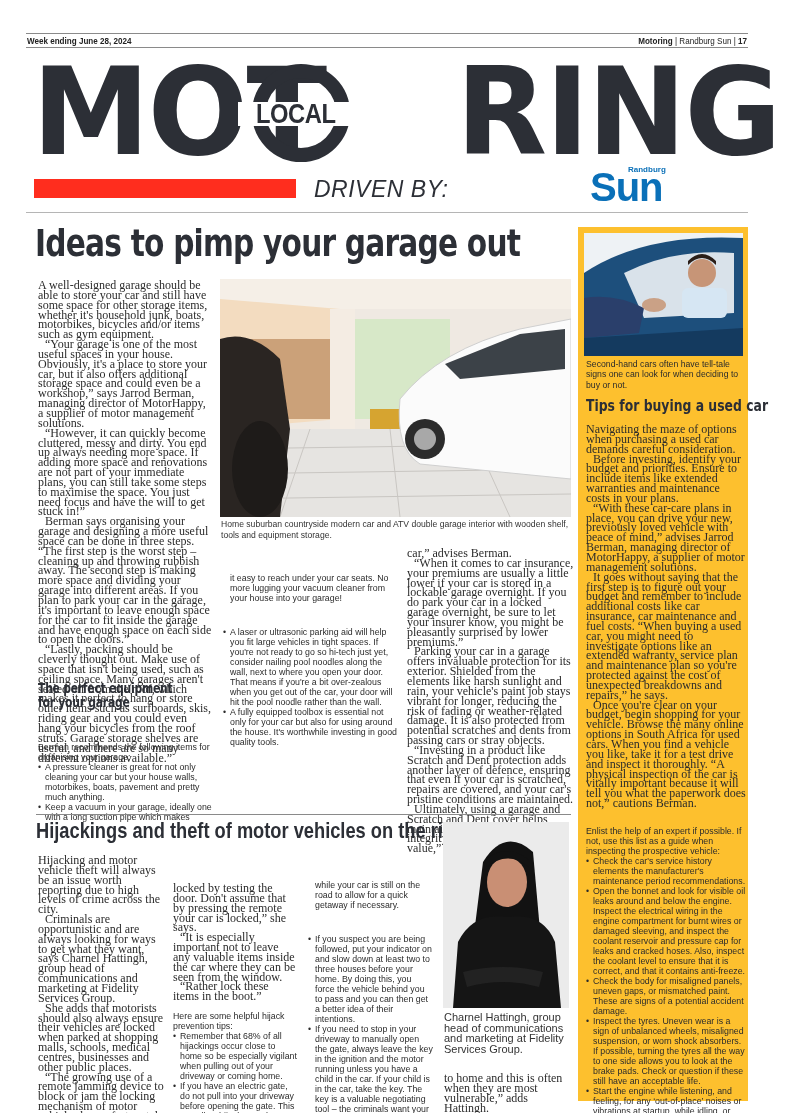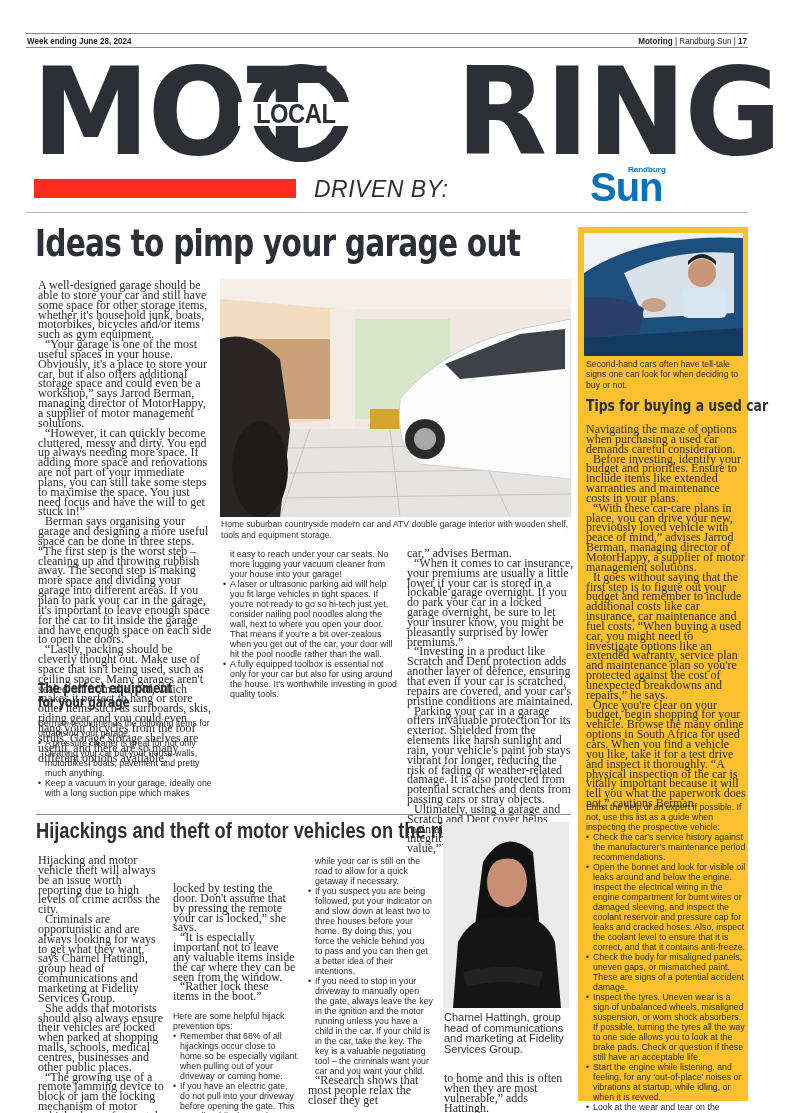--- a/index.html
+++ b/index.html
@@ -30,21 +30,21 @@
   .sun-small { left: 618px; top: 168px; font-family: "Liberation Sans", sans-serif; font-weight: bold; font-size: 8px; color: #0a70b8; }
   .mast-rule { left: 26px; top: 212px; width: 722px; height: 1px; background: #b5b5b5; }
 
   
   .h1 { left: 35px; top: 220px; font-family: "DejaVu Sans", sans-serif; font-weight: bold; font-size: 38px; line-height: 46px; color: #2c2f36; letter-spacing: -1px; transform: scaleX(0.78); transform-origin: left; white-space: nowrap; }
 
   
   .bt { font-family: "Liberation Serif", serif; font-size: 12px; line-height: 9.85px; color: #2b2b2b; }
   .bt p { text-indent: 7px; }
   .bt p.first { text-indent: 0; }
-  .st { font-family: "Liberation Sans", sans-serif; font-size: 8.8px; line-height: 10px; color: #2b2b2b; }
+  .st { font-family: "Liberation Sans", sans-serif; font-size: 8.8px; line-height: 10px; color: #2b2b2b; margin-top: 24px; }
   .st b { font-weight: normal; }
   .bullets { list-style: none; }
   .bullets li { position: relative; padding-left: 7px; }
   .bullets li::before { content: "\2022"; position: absolute; left: 0; top: 0; }
 
   .col1 { left: 38px; top: 281px; width: 175px; }
   .subhead { left: 38px; top: 681px; width: 180px; font-family: "DejaVu Sans", sans-serif; font-weight: bold; font-size: 13.5px; line-height: 14px; color: #2c2f36; transform: scaleX(0.8); transform-origin: left; letter-spacing: -0.3px; }
   .col1b { left: 38px; top: 718px; width: 175px; }
 
   .photo-garage { left: 220px; top: 279px; width: 351px; height: 238px; overflow: hidden; background: linear-gradient(180deg, #ece4da 0%, #f3ede6 18%, #d8cab8 35%, #e9e6e2 60%, #dedcda 100%); }
@@ -147,22 +147,22 @@
   <div class="st" style="padding-left:7px;">it easy to reach under your car seats. No more lugging your vacuum cleaner from your house into your garage!</div>
   <ul class="bullets st">
     <li>A laser or ultrasonic parking aid will help you fit large vehicles in tight spaces. If you're not ready to go so hi-tech just yet, consider nailing pool noodles along the wall, next to where you open your door. That means if you're a bit over-zealous when you get out of the car, your door will hit the pool noodle rather than the wall.</li>
     <li>A fully equipped toolbox is essential not only for your car but also for using around the house. It's worthwhile investing in good quality tools.</li>
   </ul>
 </div>
 
 <div class="abs bt col3">
   <p class="first">car,” advises Berman.</p>
   <p>“When it comes to car insurance, your premiums are usually a little lower if your car is stored in a lockable garage overnight. If you do park your car in a locked garage overnight, be sure to let your insurer know, you might be pleasantly surprised by lower premiums.”</p>
+  <p>Parking your car in a garage offers invaluable protection for its exterior. Shielded from the elements like harsh sunlight and rain, your vehicle's paint job stays vibrant for longer, reducing the risk of fading or weather-related damage. It is also protected from potential scratches and dents from passing cars or stray objects.</p>
   <p>“Investing in a product like Scratch and Dent protection adds another layer of defence, ensuring that even if your car is scratched, repairs are covered, and your car's pristine conditions are maintained.</p>
-  <p>Parking your car in a garage offers invaluable protection for its exterior. Shielded from the elements like harsh sunlight and rain, your vehicle's paint job stays vibrant for longer, reducing the risk of fading or weather-related damage. It is also protected from potential scratches and dents from passing cars or stray objects.</p>
   <p>Ultimately, using a garage and Scratch and Dent cover helps maintain your car's exterior integrity and maintain its resale value,” concludes Berman.</p>
 </div>
 
 <div class="abs rule-mid"></div>
 
 <div class="abs sidebar"></div>
 <div class="abs photo-side">
   <svg width="159" height="123" viewBox="0 0 159 123">
     <rect width="159" height="123" fill="#eef2f5"></rect>
     <path d="M0,40 Q60,0 159,5 L159,123 L0,123 Z" fill="#1d4f7c"></path>
@@ -180,21 +180,21 @@
 <div class="abs bt sb-body">
   <p class="first">Navigating the maze of options when purchasing a used car demands careful consideration.</p>
   <p>Before investing, identify your budget and priorities. Ensure to include items like extended warranties and maintenance costs in your plans.</p>
   <p>“With these car-care plans in place, you can drive your new, previously loved vehicle with peace of mind,” advises Jarrod Berman, managing director of MotorHappy, a supplier of motor management solutions.</p>
   <p>It goes without saying that the first step is to figure out your budget and remember to include additional costs like car insurance, car maintenance and fuel costs. “When buying a used car, you might need to investigate options like an extended warranty, service plan and maintenance plan so you're protected against the cost of unexpected breakdowns and repairs,” he says.</p>
   <p>Once you're clear on your budget, begin shopping for your vehicle. Browse the many online options in South Africa for used cars. When you find a vehicle you like, take it for a test drive and inspect it thoroughly. “A physical inspection of the car is vitally important because it will tell you what the paperwork does not,” cautions Berman.</p>
 </div>
 <div class="abs st sb-list">
   <b style="display:block;">Enlist the help of an expert if possible. If not, use this list as a guide when inspecting the prospective vehicle:</b>
   <ul class="bullets">
-    <li>Check the car's service history against the manufacturer's maintenance period recommendations.</li>
+    <li>Check the car's service history elements the manufacturer's maintenance period recommendations.</li>
     <li>Open the bonnet and look for visible oil leaks around and below the engine. Inspect the electrical wiring in the engine compartment for burnt wires or damaged sleeving, and inspect the coolant reservoir and pressure cap for leaks and cracked hoses. Also, inspect the coolant level to ensure that it is correct, and that it contains anti-freeze.</li>
     <li>Check the body for misaligned panels, uneven gaps, or mismatched paint. These are signs of a potential accident damage.</li>
     <li>Inspect the tyres. Uneven wear is a sign of unbalanced wheels, misaligned suspension, or worn shock absorbers. If possible, turning the tyres all the way to one side allows you to look at the brake pads. Check or question if these still have an acceptable life.</li>
     <li>Start the engine while listening, and feeling, for any ‘out-of-place’ noises or vibrations at startup, while idling, or when it is revved.</li>
     <li>Look at the wear and tear on the carpet, pedal rubber and gear stick. These should match the mileage of the car.</li>
   </ul>
 </div>
 
 <h2 class="abs h2">Hijackings and theft of motor vehicles on the rise</h2>
 

